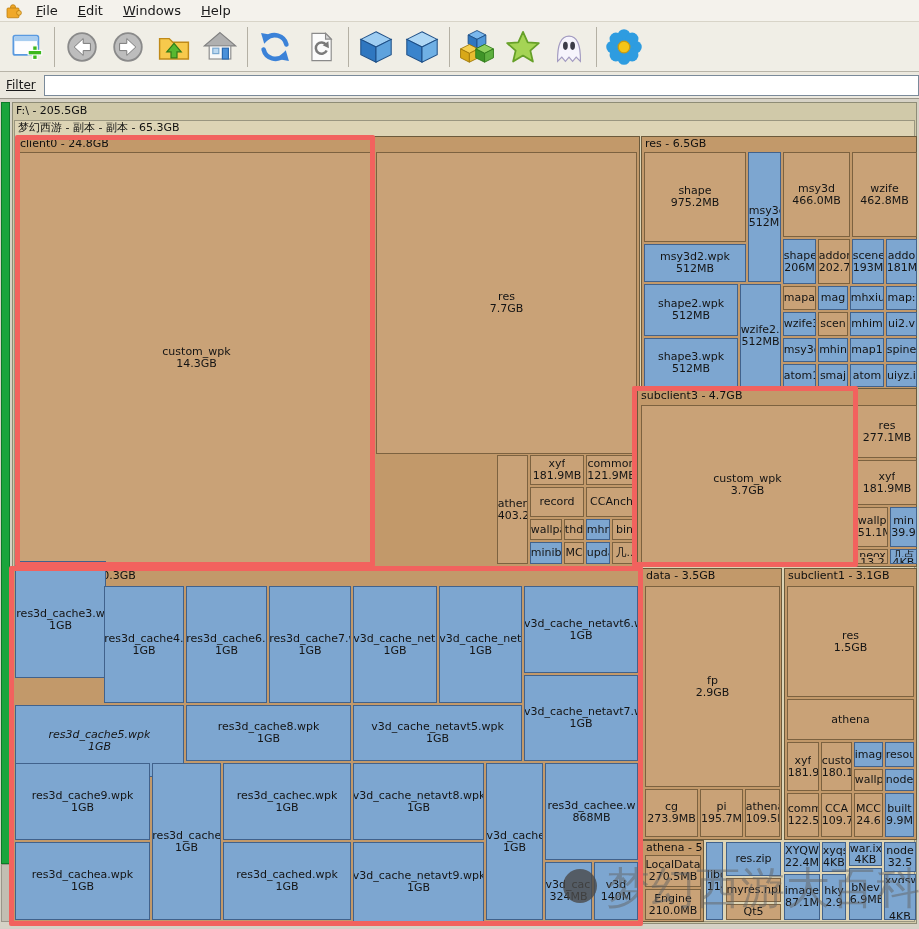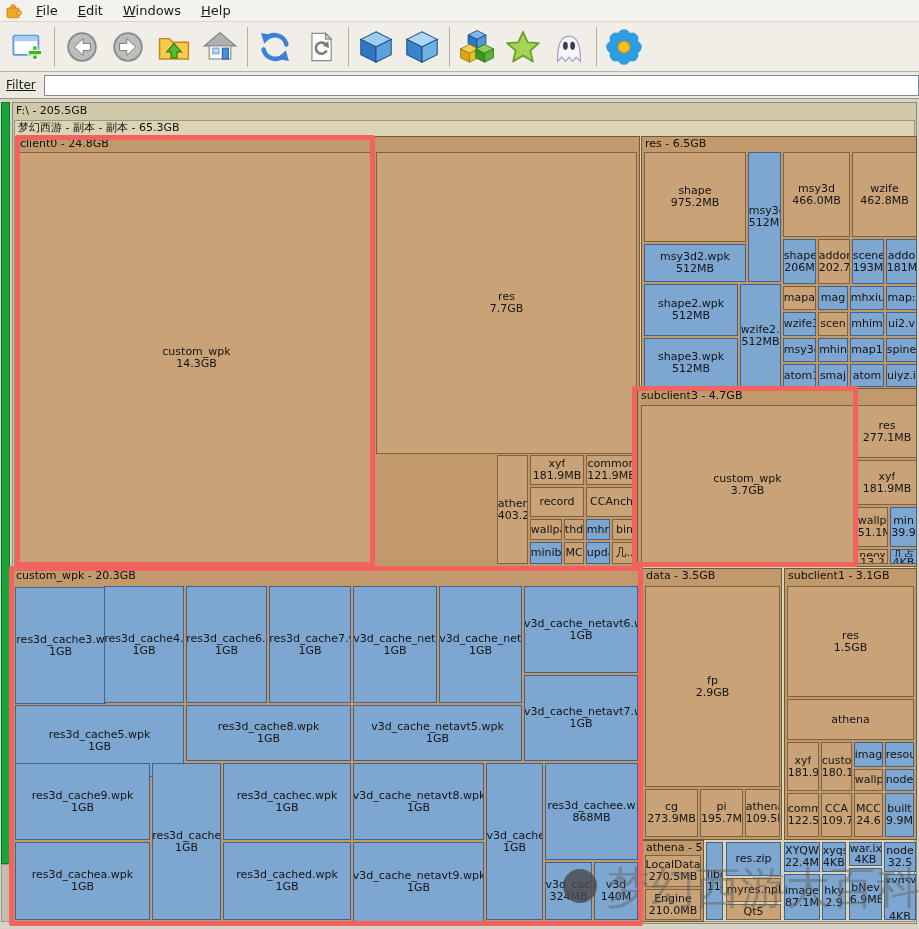--- a/index.html
+++ b/index.html
@@ -386,21 +386,21 @@
       <div class="ln">39.9</div>
     </div>
     <div class="cell tan" style="left: 857px; top: 450px; width: 31px; height: 15px;">
       <div class="ln">neox</div>
       <div class="ln">13.2</div>
     </div>
     <div class="cell blue" style="left: 890px; top: 450px; width: 27px; height: 15px;">
       <div class="ln">几点</div>
       <div class="ln">4KB</div>
     </div>
-    <div class="cell blue" style="left: 15px; top: 488px; width: 91px; height: 117px;">
+    <div class="cell blue" style="left: 15px; top: 462px; width: 91px; height: 117px;">
       <div class="ln">res3d_cache3.w</div>
       <div class="ln">1GB</div>
     </div>
     <div class="cell blue" style="left: 104px; top: 487px; width: 80px; height: 117px;">
       <div class="ln">res3d_cache4.w</div>
       <div class="ln">1GB</div>
     </div>
     <div class="cell blue" style="left: 186px; top: 487px; width: 81px; height: 117px;">
       <div class="ln">res3d_cache6.w</div>
       <div class="ln">1GB</div>
@@ -418,21 +418,21 @@
       <div class="ln">1GB</div>
     </div>
     <div class="cell blue" style="left: 524px; top: 487px; width: 114px; height: 87px;">
       <div class="ln">v3d_cache_netavt6.w</div>
       <div class="ln">1GB</div>
     </div>
     <div class="cell blue" style="left: 524px; top: 576px; width: 114px; height: 86px;">
       <div class="ln">v3d_cache_netavt7.w</div>
       <div class="ln">1GB</div>
     </div>
-    <div class="cell blue" style="left: 15px; top: 606px; width: 169px; height: 72px;">
+    <div class="cell blue" style="left: 15px; top: 606px; width: 169px; height: 72px; font-style: italic;">
       <div class="ln">res3d_cache5.wpk</div>
       <div class="ln">1GB</div>
     </div>
     <div class="cell blue" style="left: 186px; top: 606px; width: 165px; height: 56px;">
       <div class="ln">res3d_cache8.wpk</div>
       <div class="ln">1GB</div>
     </div>
     <div class="cell blue" style="left: 353px; top: 606px; width: 169px; height: 56px;">
       <div class="ln">v3d_cache_netavt5.wpk</div>
       <div class="ln">1GB</div>

